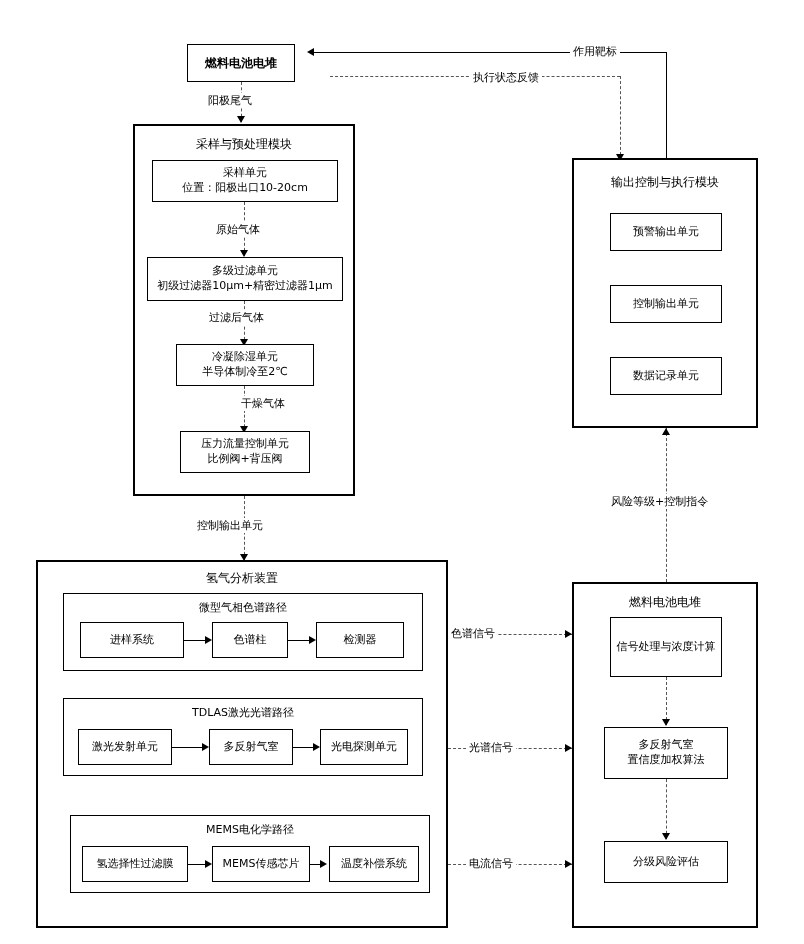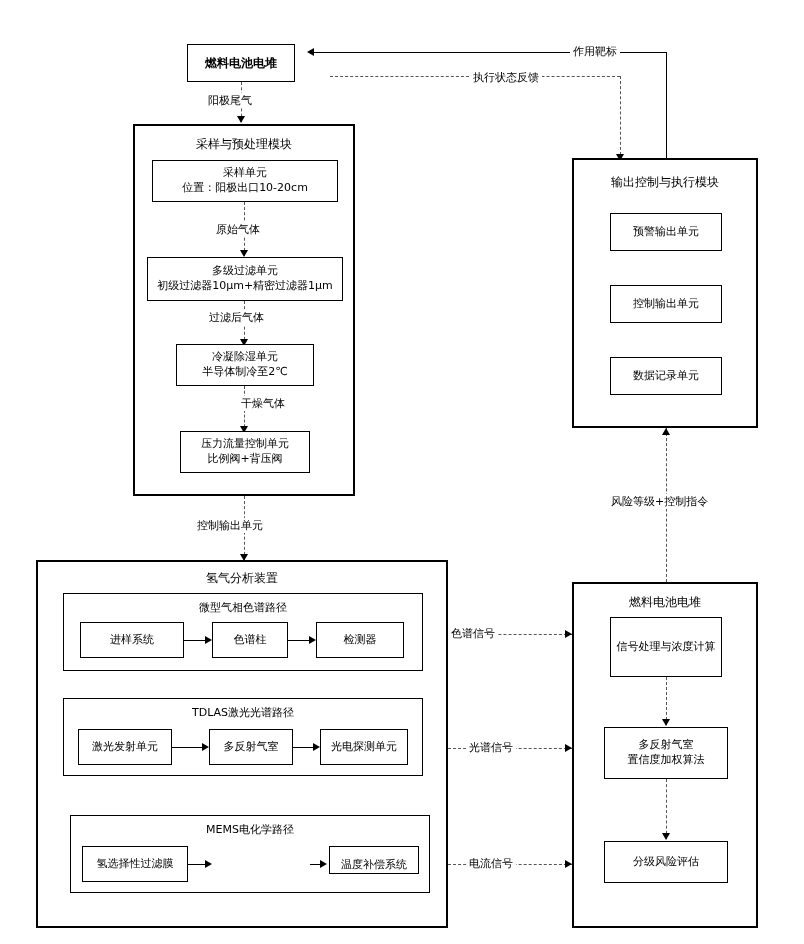--- a/index.html
+++ b/index.html
@@ -192,23 +192,26 @@
   </div>
 
   <div class="group" style="left:70px;top:815px;width:360px;height:78px;">
     <div class="gtitle t11" style="top:6px;">MEMS电化学路径</div>
   </div>
   <div class="box t11" style="left:82px;top:846px;width:106px;height:36px;">
     <span class="l1">氢选择性过滤膜</span>
   </div>
   <div class="hline-solid" style="left:188px;top:864px;width:19px;"></div>
   <div class="arr-right" style="left:205px;top:860px;"></div>
+  <div class="box t11" style="left:212px;top:846px;width:98px;height:36px;">
+    <span class="l1">MEMS传感芯片</span>
+  </div>
   <div class="hline-solid" style="left:310px;top:864px;width:12px;"></div>
   <div class="arr-right" style="left:320px;top:860px;"></div>
-  <div class="box t11" style="left:329px;top:846px;width:90px;height:28px;justify-content:flex-end;">
+  <div class="box t11" style="left:329px;top:846px;width:90px;height:36px;">
     <span class="l1">温度补偿系统</span>
   </div>
 
   <div class="hline" style="left:448px;top:634px;width:124px;"></div>
   <div class="arr-right" style="left:565px;top:630px;"></div>
   <div class="elabel" style="left:448px;top:626px;">色谱信号</div>
 
   <div class="hline" style="left:448px;top:748px;width:124px;"></div>
   <div class="arr-right" style="left:565px;top:744px;"></div>
   <div class="elabel" style="left:466px;top:740px;">光谱信号</div>

